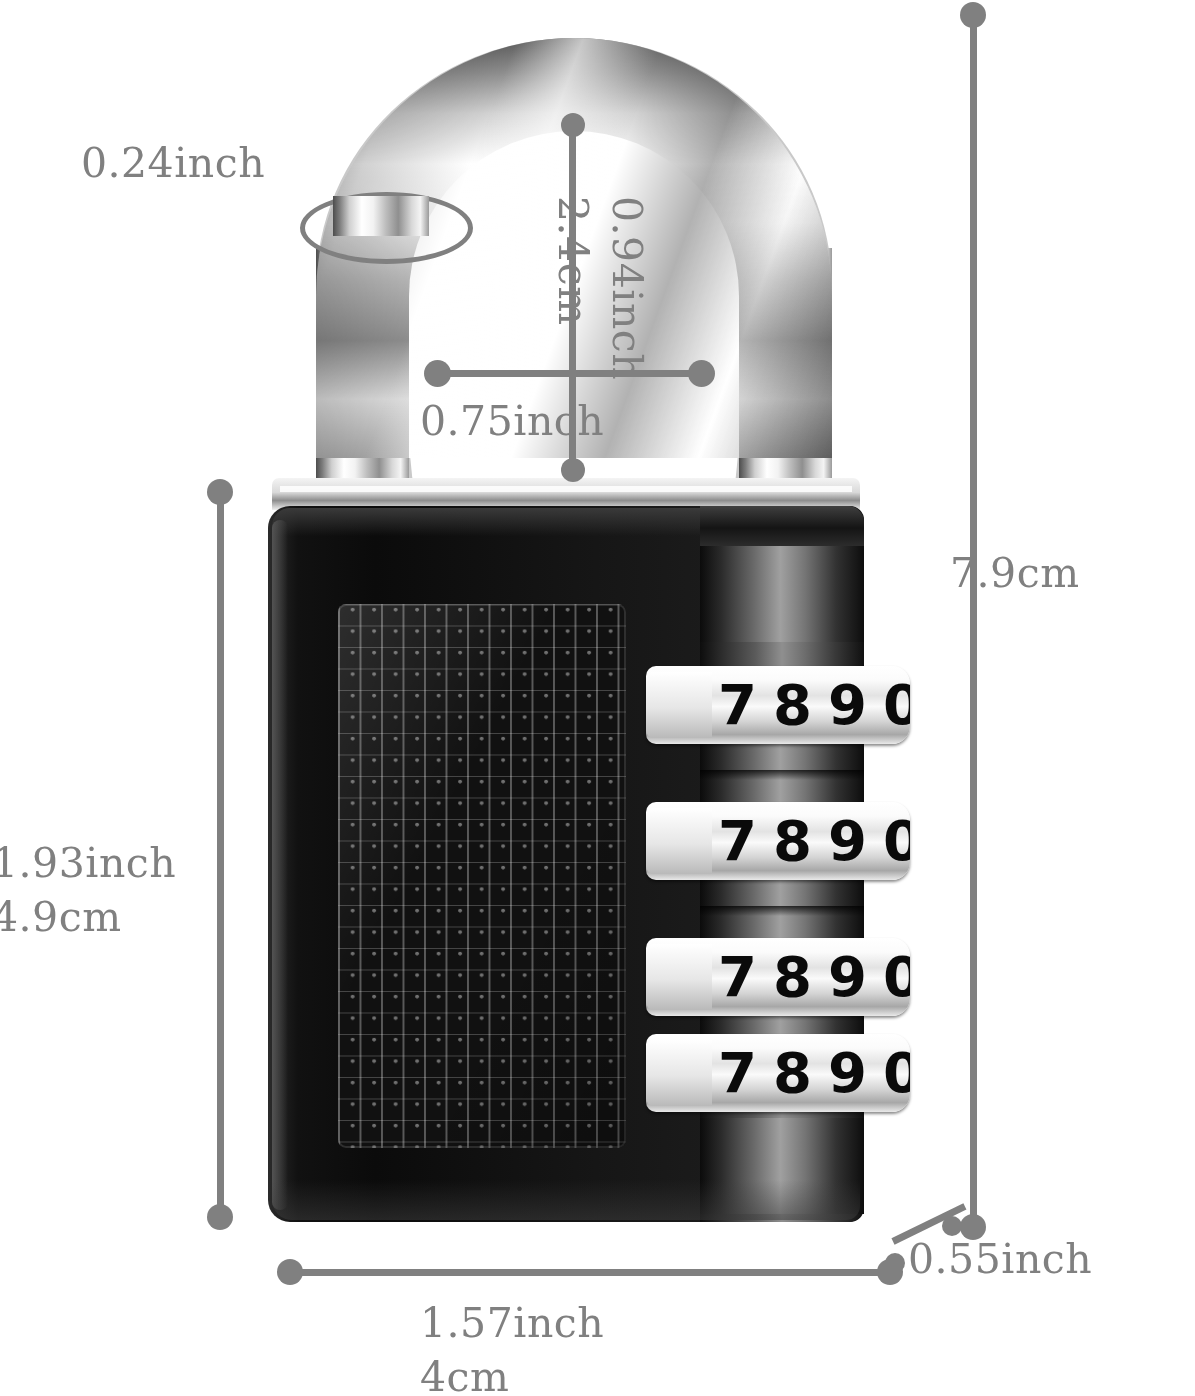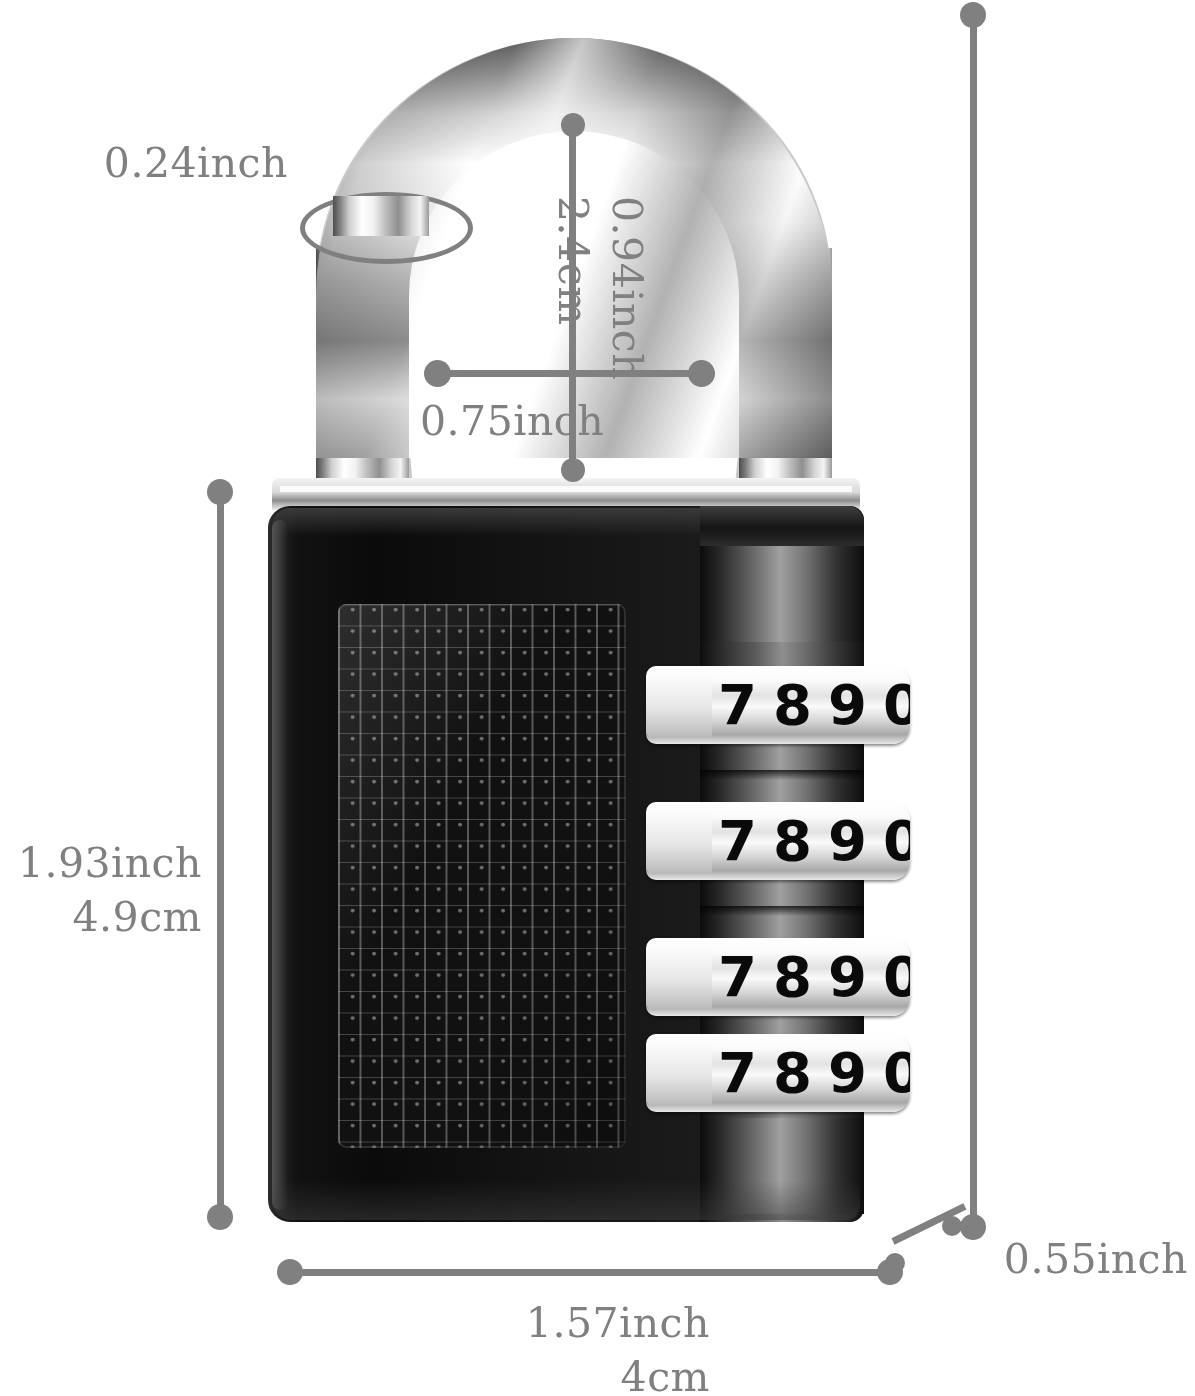--- a/index.html
+++ b/index.html
@@ -33,22 +33,22 @@
   .dim-label {
     position: absolute;
     color: #808080;
     font-family: "DejaVu Serif", "Liberation Serif", serif;
     font-size: 41px;
     line-height: 1.32;
     letter-spacing: 0.5px;
     white-space: nowrap;
   }
   .dim-label .ln { display: block; }
-  .dim-label.c .ln { text-align: right; }
-  .dim-label.r .ln { text-align: right; }
+  .dim-label.c .ln { text-align: left; }
+  .dim-label.r .ln { text-align: center; }
 
   
   .dim-label.rot {
     transform-origin: left top;
     transform: rotate(90deg);
   }
 
   
   #lock {
     position: absolute;
@@ -399,20 +399,21 @@
   <div class="dim-line h" style="left:437px; top:370px; width:272px;"></div>
   <div class="dot" style="left:688px; top:360px; width:27px; height:27px;"></div>
   <div class="dim-label c" style="left:420px; top:394px; width:150px;">
     <span class="ln">0.75inch</span>
   </div>
 
   <div class="dot" style="left:960px; top:2px; width:26px; height:26px;"></div>
   <div class="dim-line v" style="left:970px; top:14px; height:1212px;"></div>
   <div class="dot" style="left:960px; top:1214px; width:26px; height:26px;"></div>
   <div class="dim-label c" style="left:950px; top:546px; width:245px;">
+    <span class="ln">7.9cm</span>
   </div>
 
   <div class="dot" style="left:207px; top:479px; width:26px; height:26px;"></div>
   <div class="dim-line v" style="left:217px; top:491px; height:725px;"></div>
   <div class="dot" style="left:207px; top:1204px; width:26px; height:26px;"></div>
   <div class="dim-label c" style="left:-8px; top:836px; width:210px;">
     <span class="ln">1.93inch</span>
     <span class="ln">4.9cm</span>
   </div>
 

